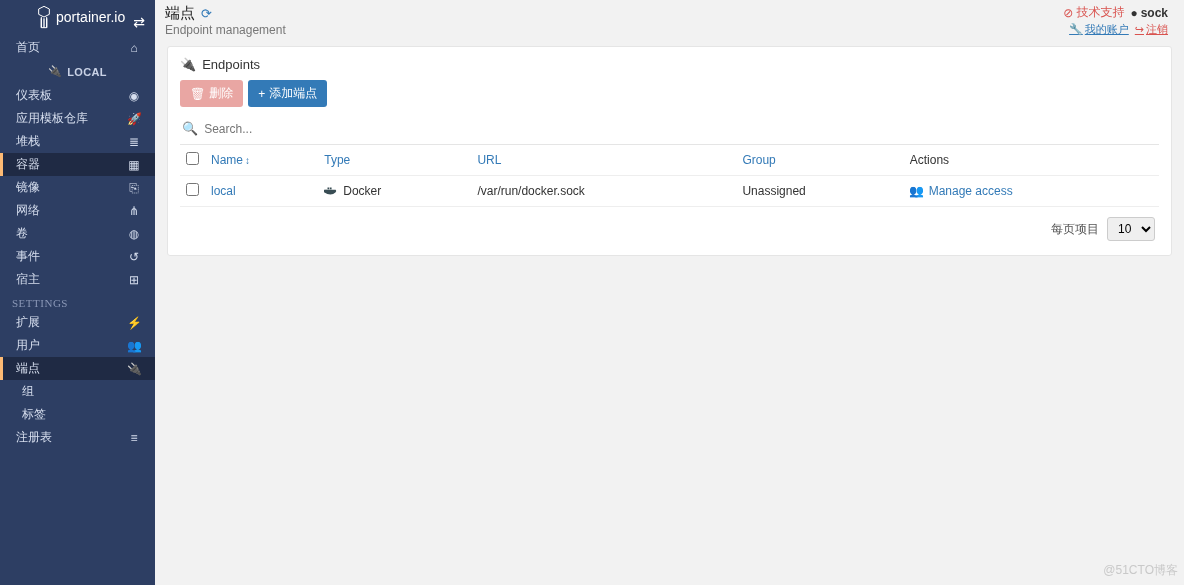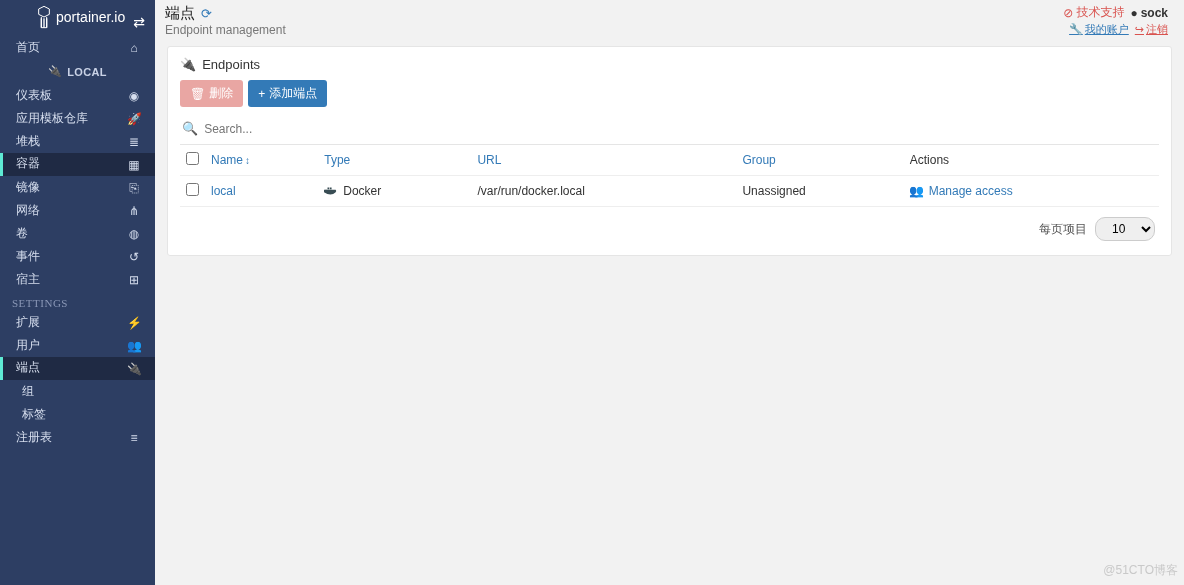--- a/index.html
+++ b/index.html
@@ -4,21 +4,21 @@
 <style>
 * { margin: 0; padding: 0; box-sizing: border-box; }
 body { font-family: -apple-system, BlinkMacSystemFont, "Segoe UI", Arial, sans-serif; font-size: 13px; color: #333; background: #f2f2f2; width: 1184px; height: 585px; overflow: hidden; position: relative; }
 .sidebar { position: absolute; left: 0; top: 0; width: 155px; height: 585px; background: #2d3e63; color: #fff; }
 .logo-row { display: flex; align-items: flex-end; justify-content: space-between; padding: 2px 10px 6px 12px; height: 36px; margin-left: 24px; }
 .logo { display: flex; align-items: center; gap: 4px; font-size: 14px; font-weight: 400; }
 .logo svg { width: 16px; height: 26px; }
 .swap-icon { color: #fff; font-size: 14px; }
 .section-head { display: flex; align-items: center; justify-content: center; gap: 5px; color: #c9d2e6; font-size: 11px; font-weight: 700; padding: 6px 0; letter-spacing: .3px; }
 .nav-item { display: flex; align-items: center; justify-content: space-between; padding: 4px 14px 4px 16px; height: 23px; color: #d6deee; font-size: 12px; cursor: pointer; }
-.nav-item.active { background: #1f2a44; border-left: 3px solid #5eead4; padding-left: 13px; align-items: flex-end; }
+.nav-item.active { background: #1f2a44; border-left: 3px solid #fdba74; padding-left: 13px; }
 .nav-item .ic { width: 14px; text-align: center; font-size: 12px; color: #d6deee; }
 .nav-sub { padding-left: 22px; }
 .settings-head { padding: 6px 12px 2px; color: #8a97b6; font-size: 11px; letter-spacing: .5px; font-family: Liberation Serif, serif; }
 .main { position: absolute; left: 155px; top: 0; right: 0; bottom: 0; display: flex; flex-direction: column; }
 .topbar { height: 36px; padding: 4px 16px 0 10px; display: flex; justify-content: space-between; align-items: flex-start; }
 .title-block { display: flex; flex-direction: column; }
 .title-row { display: flex; align-items: center; gap: 6px; }
 .title-row .t1 { font-size: 15px; color: #222; }
 .title-row .refresh { color: #337ab7; font-size: 13px; cursor: pointer; }
 .subtitle { font-size: 12px; color: #777; }
@@ -42,21 +42,21 @@
 .table { width: 100%; border-collapse: collapse; }
 .table th, .table td { text-align: left; padding: 7px 6px; font-size: 12px; border-bottom: 1px solid #eee; }
 .table th { color: #337ab7; font-weight: 400; cursor: pointer; }
 .table th.actions { color: #333; cursor: default; }
 .chk { width: 22px; }
 .link { color: #337ab7; cursor: pointer; }
 .type-cell { display: flex; align-items: center; gap: 5px; color: #333; }
 .docker-ic { width: 14px; height: 12px; display: inline-block; }
 .manage { color: #337ab7; display: flex; align-items: center; gap: 4px; cursor: pointer; }
 .pager { display: flex; justify-content: flex-end; align-items: center; gap: 8px; padding: 10px 4px 2px; font-size: 12px; color: #555; }
-.pager select { border: 1px solid #ccc; border-radius: 10px; padding: 3px 12px; font-size: 12px; }
+.pager select { border: 1px solid #ccc; border-radius: 3px; padding: 3px 6px; font-size: 12px; }
 .watermark { position: absolute; right: 6px; bottom: 6px; color: #c9c9c9; font-size: 12px; }
 input[type=checkbox] { width: 13px; height: 13px; }
 .sort-ic { font-size: 10px; margin-left: 2px; color: #337ab7; }
 </style>
 </head>
 <body>
 
 <div class="sidebar">
   <div class="logo-row">
     <div class="logo">
@@ -215,21 +215,21 @@
                       <rect x="2" y="8" width="3" height="3" fill="#394d54"></rect>
                       <rect x="6" y="8" width="3" height="3" fill="#394d54"></rect>
                       <rect x="10" y="8" width="3" height="3" fill="#394d54"></rect>
                       <rect x="6" y="4" width="3" height="3" fill="#394d54"></rect>
                       <rect x="10" y="4" width="3" height="3" fill="#394d54"></rect>
                       <path d="M0 12 Q12 20 20 12 Q22 10 20 8 L0 8 Z" fill="#394d54"></path>
                     </svg>
                     <span>Docker</span>
                   </span>
                 </td>
-            <td>/var/run/docker.local</td>
+            <td>/var/run/docker.sock</td>
             <td>Unassigned</td>
             <td>
                   <span class="manage">
                     <span>👥</span>
                     <span>Manage access</span>
                   </span>
                 </td>
           </tr>
             </tbody>
         </table>

